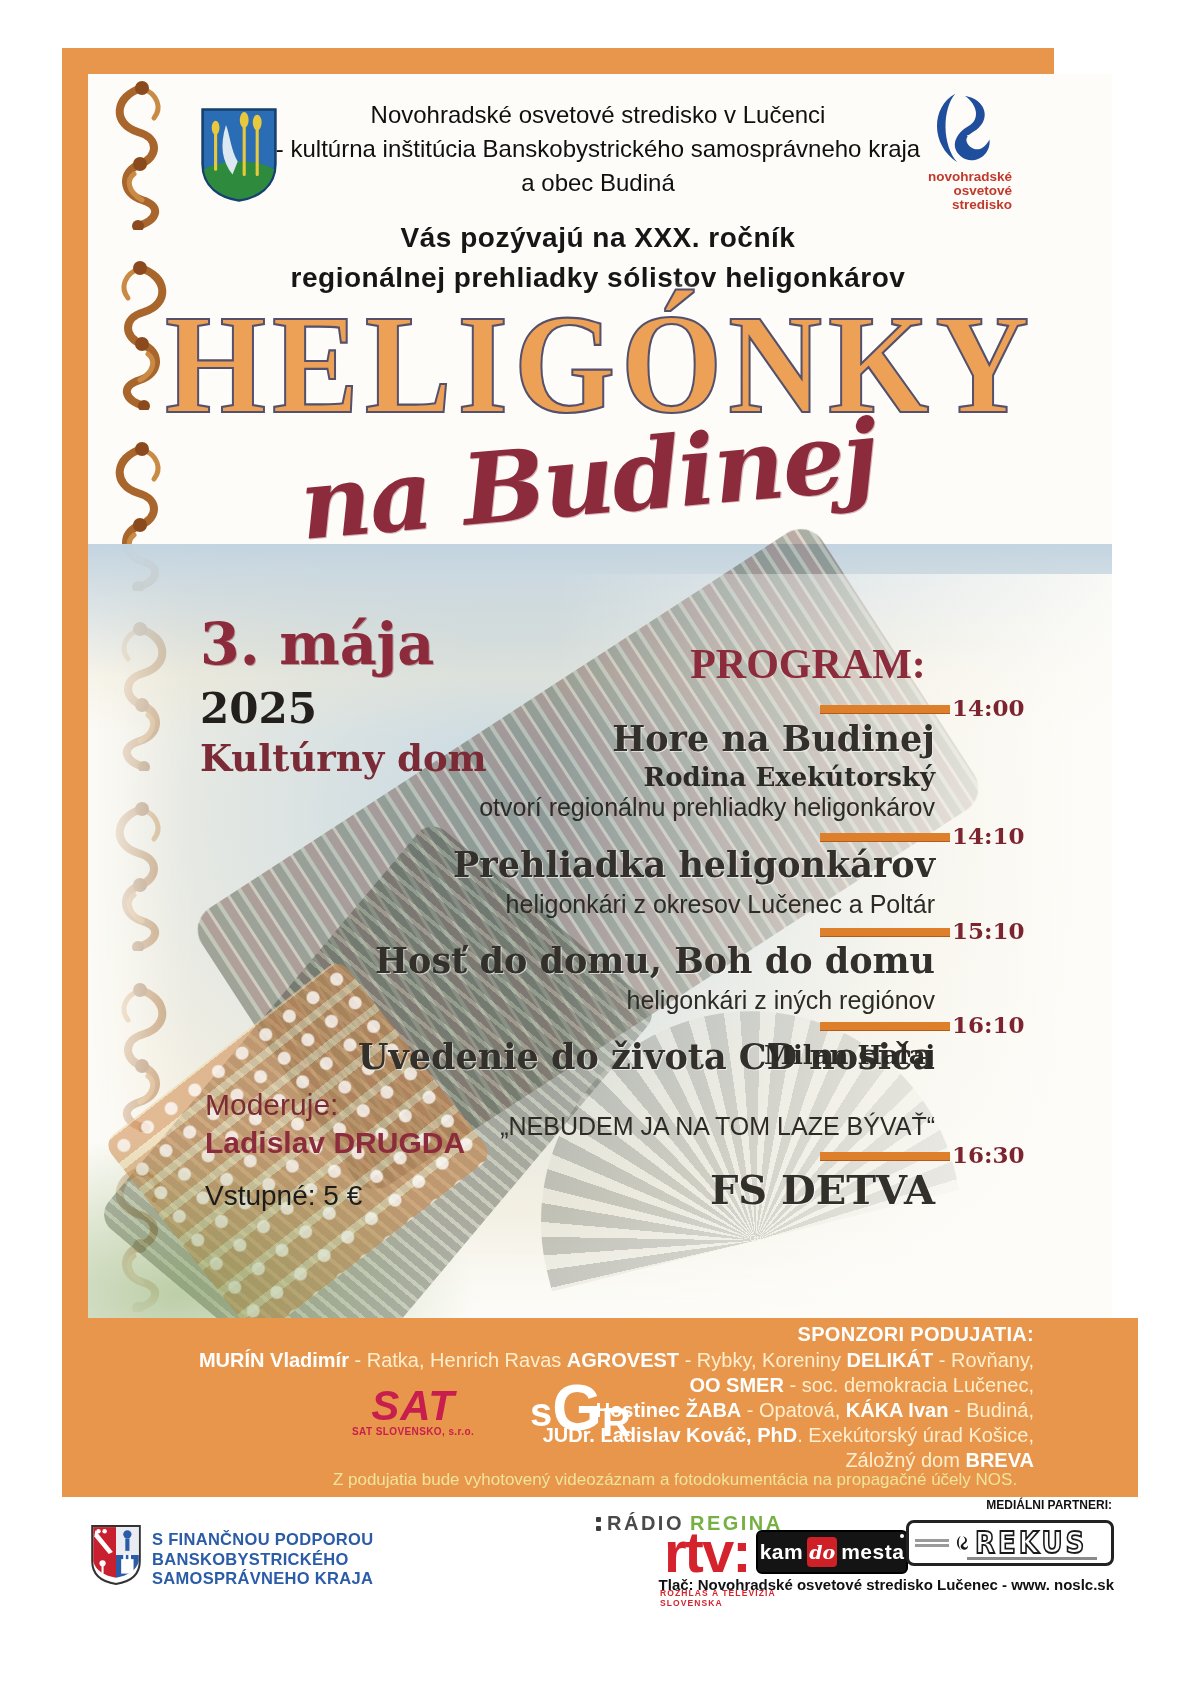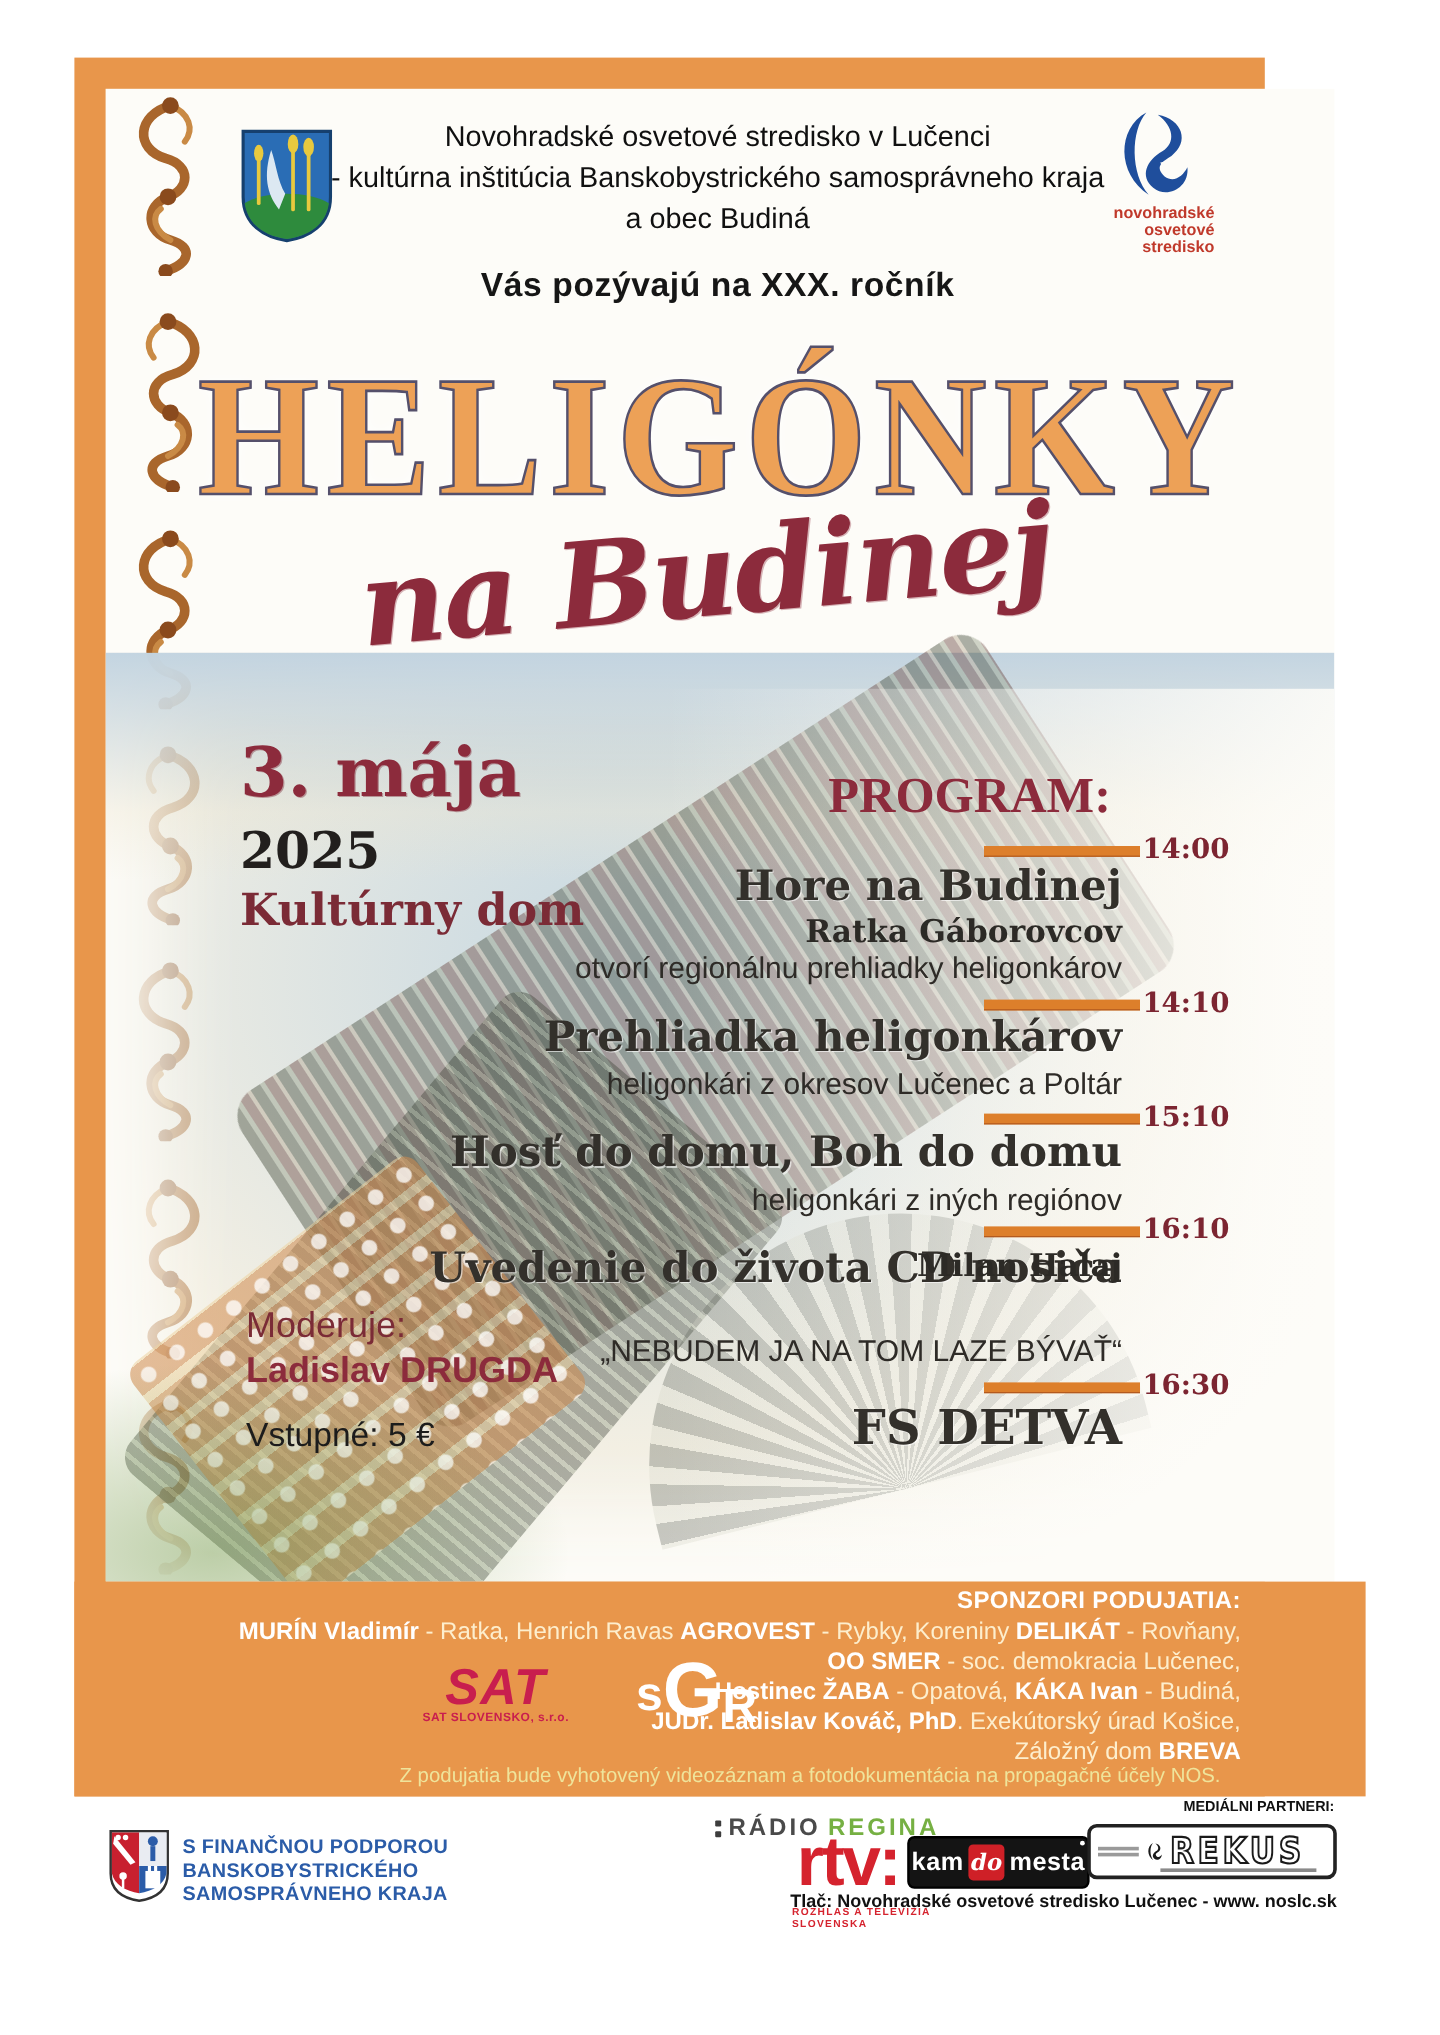--- a/index.html
+++ b/index.html
@@ -265,20 +265,21 @@
           <path d="M46 48 L66 42 L54 56 Z" fill="#fdfcf8"></path>
         </svg>
         <div class="nostext">
           <div>novohradské</div>
           <div>osvetové</div>
           <div>stredisko</div>
         </div>
       </div>
 
       <div class="invite1">Vás pozývajú na XXX. ročník</div>
+      <div class="invite2">regionálnej prehliadky sólistov heligonkárov</div>
 
       <div class="bigtitle">HELIGÓNKY</div>
       <div class="scripttitle">na Budinej</div>
 
       <div class="photo">
         <div class="sky"></div>
         <div class="bellows1"></div>
         <div class="bellows2"></div>
         <div class="keys"></div>
         <div class="dots"></div>
@@ -295,21 +296,21 @@
       <div class="admission">Vstupné: 5 €</div>
 
       <div class="progheading">PROGRAM:</div>
 
       <div class="rule" style="top:631px;"></div>
       <div class="ptime" style="top:620px;">14:00</div>
       <div class="prow" style="top:644px;">
         <span class="ptitle">Hore na Budinej</span>
       </div>
       <div class="prow" style="top:688px;">
-        <span class="psub">Ratka Gáborovcov</span>
+        <span class="psub">Rodina Exekútorský</span>
       </div>
       <div class="prow" style="top:719px;">
         <span class="pdet">otvorí regionálnu prehliadky heligonkárov</span>
       </div>
 
       <div class="rule" style="top:759px;"></div>
       <div class="ptime" style="top:748px;">14:10</div>
       <div class="prow" style="top:770px;">
         <span class="ptitle">Prehliadka heligonkárov</span>
       </div>

